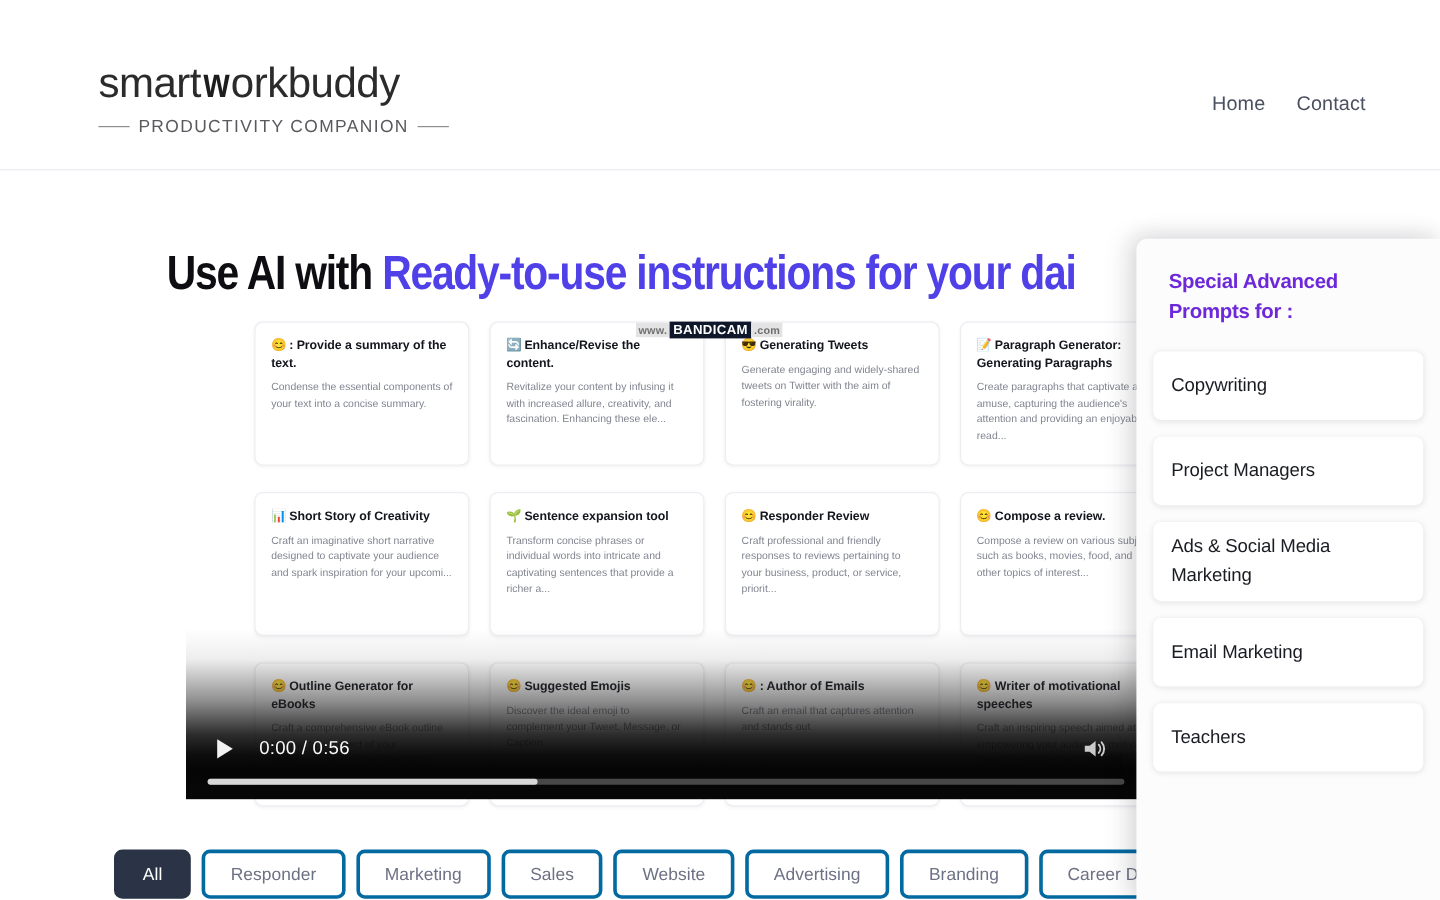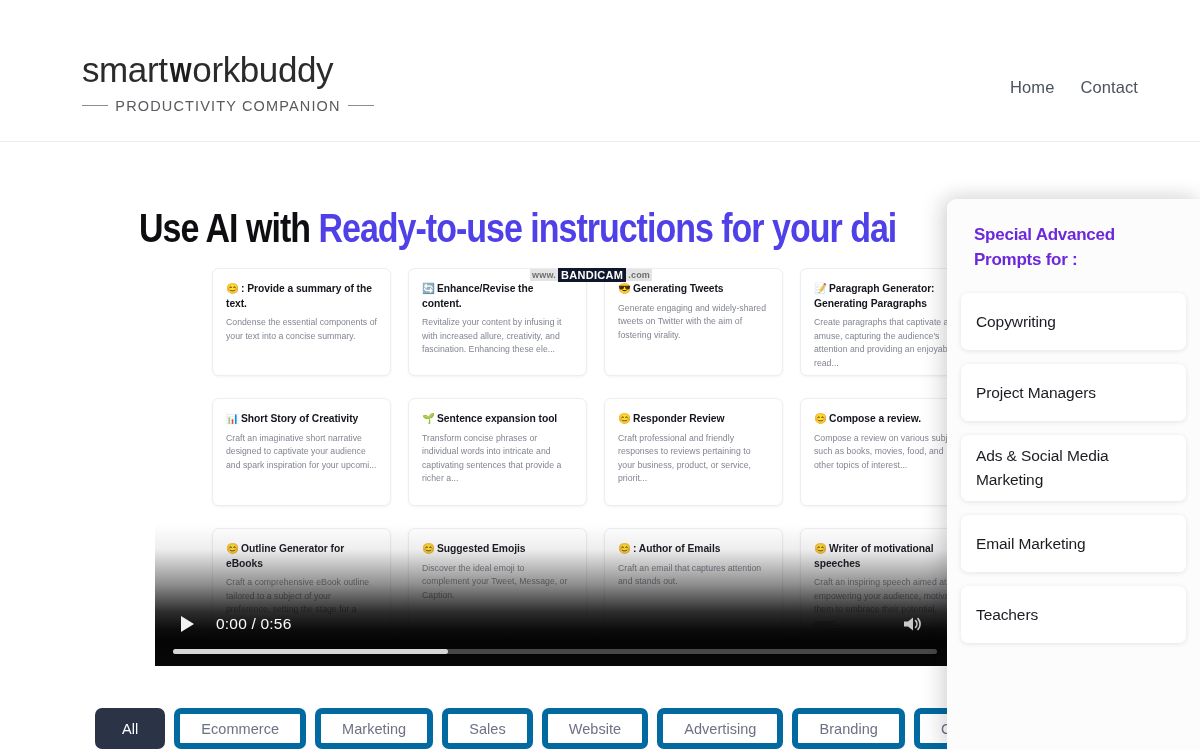--- a/index.html
+++ b/index.html
@@ -107,21 +107,21 @@
     position: absolute;
     left: 212px; top: 268px;
     width: 790px;
     display: grid;
     grid-template-columns: repeat(4, 179px);
     column-gap: 17px;
     row-gap: 22px;
   }
   .prompt-card {
     width: 179px;
-    height: 108px;
+    height: 120px;
     background: #ffffff;
     border: 1px solid #eceef2;
     border-radius: 7px;
     box-shadow: 0 1px 3px rgba(20,24,40,0.055);
     padding: 12px 13px 10px 13px;
     overflow: hidden;
   }
   .card-title {
     font-size: 10.3px;
     font-weight: 700;
@@ -237,21 +237,21 @@
     display: flex;
     gap: 9px;
     align-items: center;
   }
   .filter-chip {
     height: 41px;
     padding: 0 21px;
     display: flex;
     align-items: center;
     justify-content: center;
-    border: 6px solid #0369a1;
+    border: 3px solid #0369a1;
     border-radius: 7px;
     background: #ffffff;
     color: #6c7184;
     font-size: 14.5px;
     white-space: nowrap;
     cursor: pointer;
     letter-spacing: 0.05px;
   }
   .filter-chip.active {
     background: #2b3446;
@@ -398,21 +398,21 @@
     </div>
 
     <div class="scrub-track">
       <div class="scrub-fill" id="scrub-fill" style="width: 36%;"></div>
     </div>
 
   </div>
 
   <div class="filter-bar" id="filter-bar">
       <div class="filter-chip active">All</div>
-      <div class="filter-chip">Ecommerce</div>
+      <div class="filter-chip">Responder</div>
       <div class="filter-chip">Marketing</div>
       <div class="filter-chip">Sales</div>
       <div class="filter-chip">Website</div>
       <div class="filter-chip">Advertising</div>
       <div class="filter-chip">Branding</div>
       <div class="filter-chip">Career Development</div>
     </div>
 
   <aside class="side-panel">
     <h2 class="panel-title">Special Advanced Prompts for :</h2>

